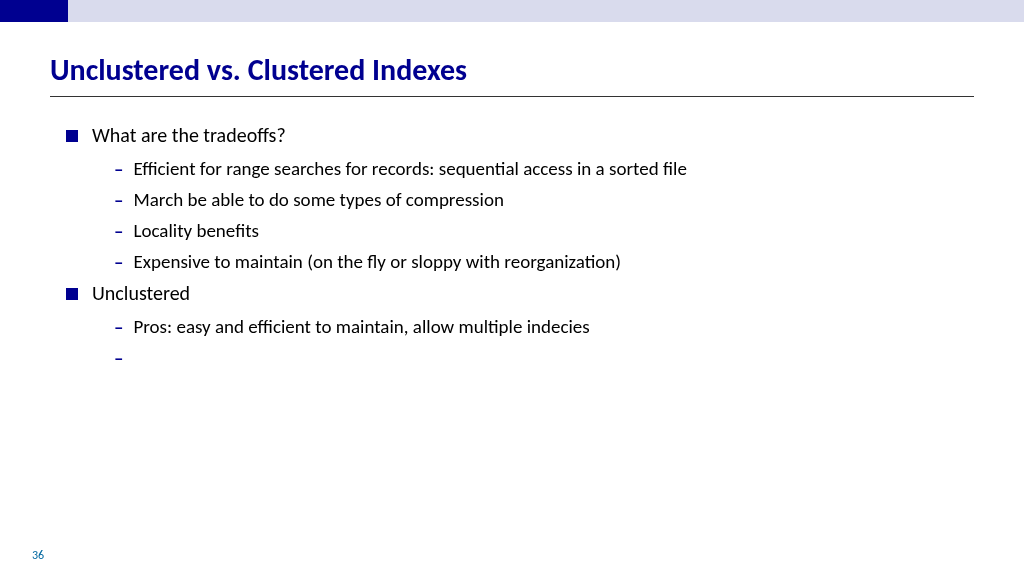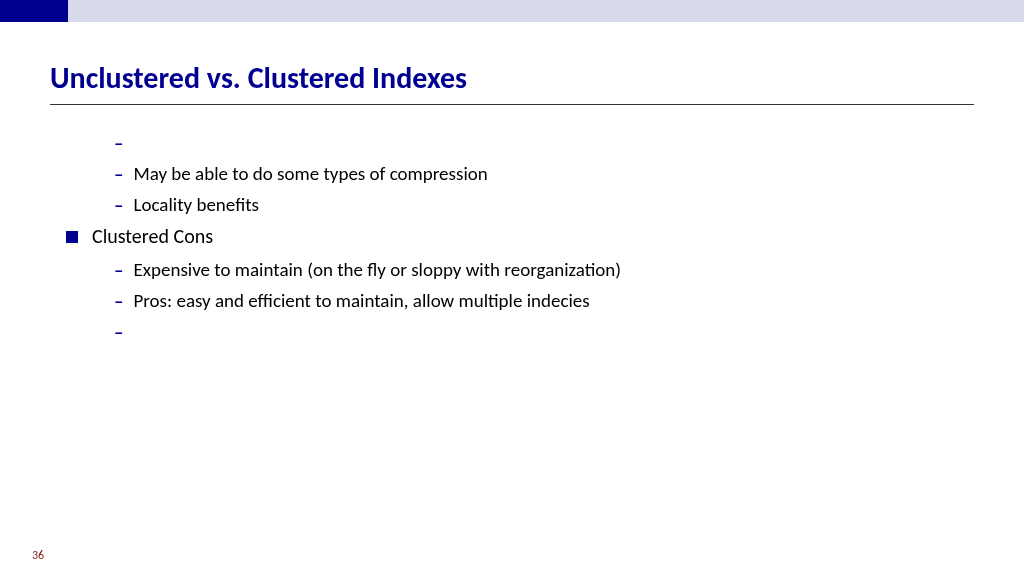--- a/index.html
+++ b/index.html
@@ -24,21 +24,20 @@
     .header-accent {
       position: absolute;
       top: 0;
       left: 0;
       width: 68px;
       height: 22px;
       background: #000090;
     }
     .slide-content {
       padding: 29px 50px 0 50px;
-      margin-top: 8px;
     }
     .slide-title {
       color: #000090;
       font-size: 30px;
       font-weight: bold;
       padding-bottom: 8px;
       border-bottom: 1px solid #333;
       margin-bottom: 26px;
     }
     .bullet-list {
@@ -77,60 +76,65 @@
       margin-right: 10px;
       color: #000090;
       font-weight: bold;
       flex-shrink: 0;
     }
     .page-number {
       position: absolute;
       bottom: 14px;
       left: 32px;
       font-size: 12px;
-      color: #7f1d1d;
+      color: #0369a1;
     }
   </style>
 </head>
 <body>
 
 <div class="header-bar">
   <div class="header-accent"></div>
 </div>
 
 <div class="slide-content">
   <h1 class="slide-title">Unclustered vs. Clustered Indexes</h1>
 
   <ul class="bullet-list">
+    <li class="bullet-item">
+      <span class="bullet-marker"></span>
+      <span>What are the tradeoffs?</span>
+    </li>
 
     <ul class="sub-list">
       <li class="sub-item">
         <span class="dash-marker">–</span>
+        <span>Efficient for range searches for records: sequential access in a sorted file</span>
       </li>
       <li class="sub-item">
         <span class="dash-marker">–</span>
-        <span>May be able to do some types of compression</span>
+        <span>March be able to do some types of compression</span>
       </li>
       <li class="sub-item">
         <span class="dash-marker">–</span>
         <span>Locality benefits</span>
       </li>
     </ul>
 
-    <li class="bullet-item">
-      <span class="bullet-marker"></span>
-      <span>Clustered Cons</span>
-    </li>
     <ul class="sub-list">
       <li class="sub-item">
         <span class="dash-marker">–</span>
         <span>Expensive to maintain (on the fly or sloppy with reorganization)</span>
       </li>
     </ul>
 
+    <li class="bullet-item">
+      <span class="bullet-marker"></span>
+      <span>Unclustered</span>
+    </li>
     <ul class="sub-list">
       <li class="sub-item">
         <span class="dash-marker">–</span>
         <span>Pros: easy and efficient to maintain, allow multiple indecies</span>
       </li>
       <li class="sub-item">
         <span class="dash-marker">–</span>
       </li>
     </ul>
   </ul>

